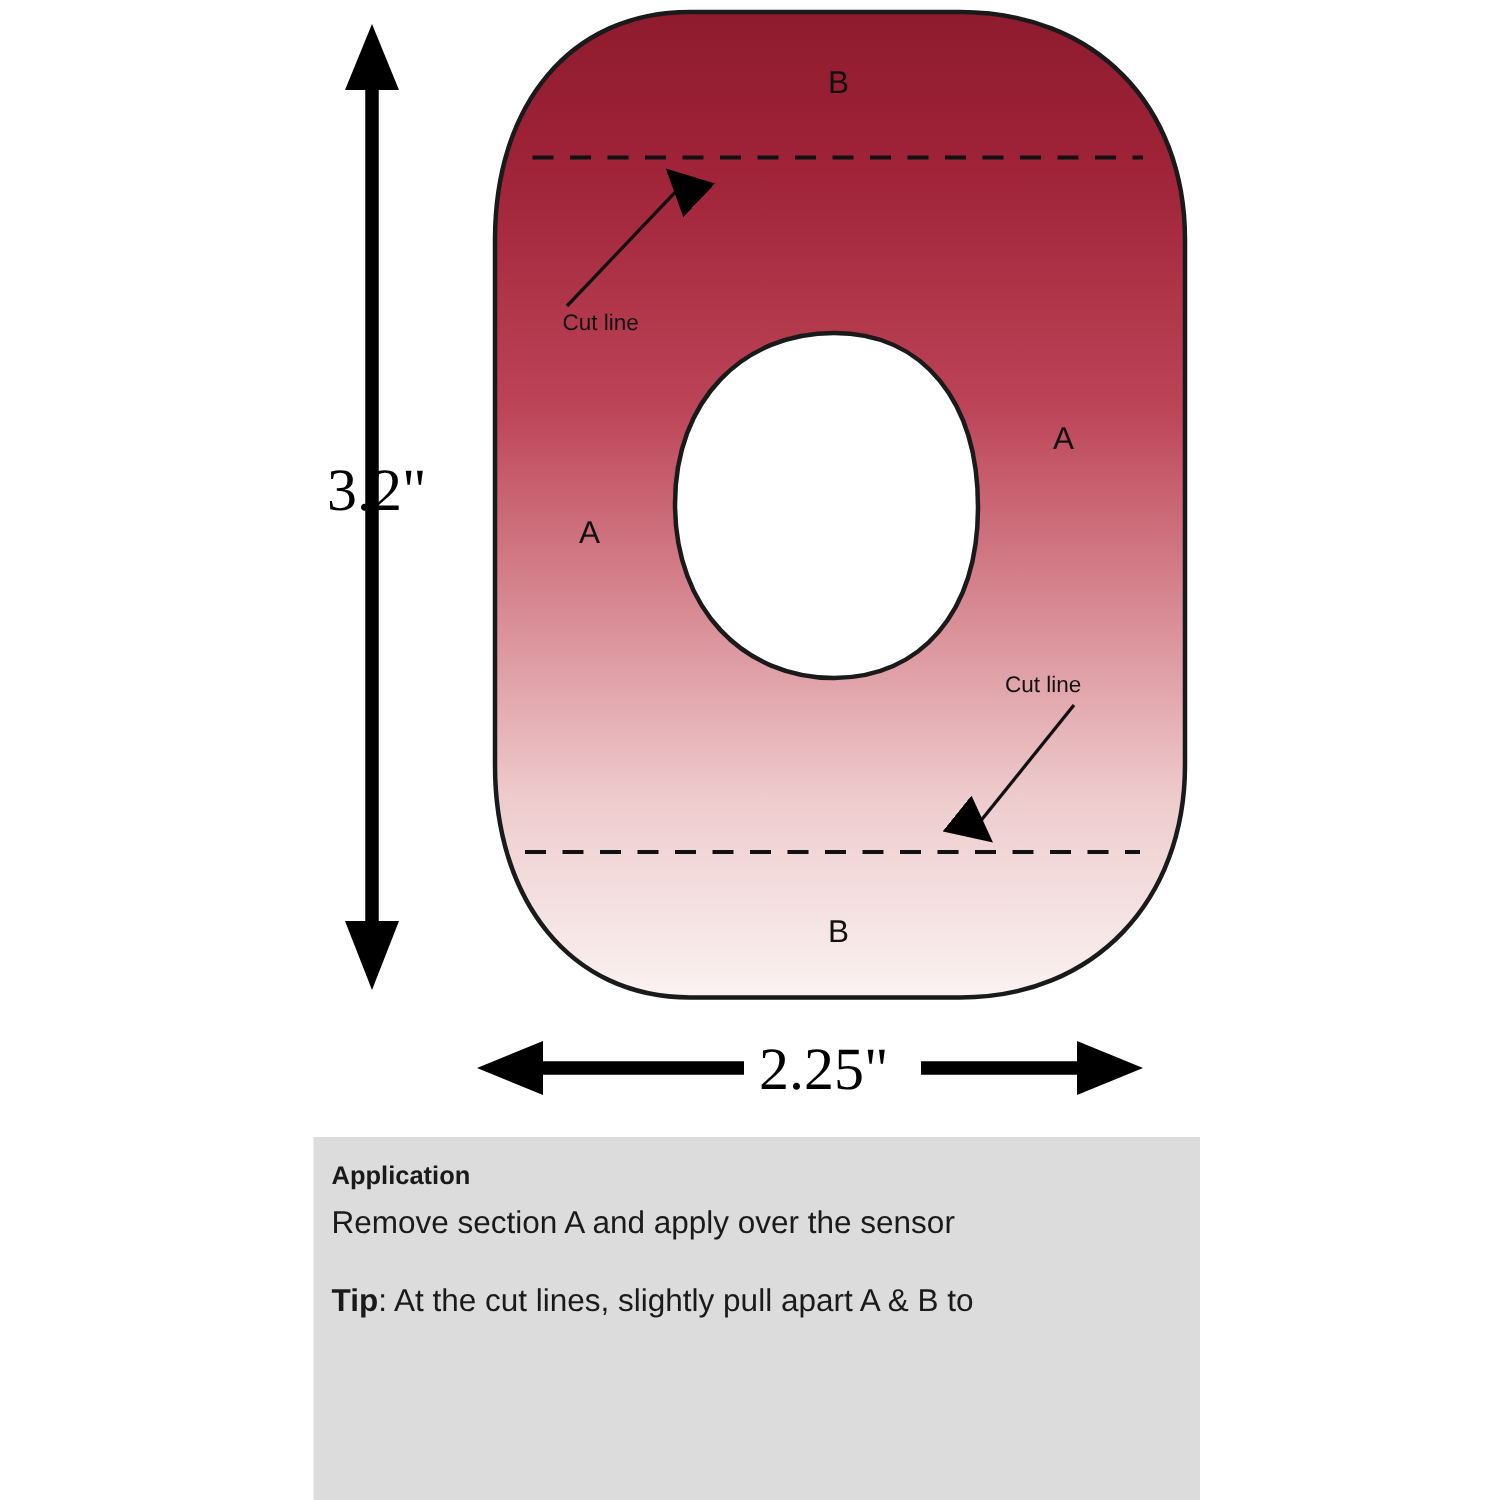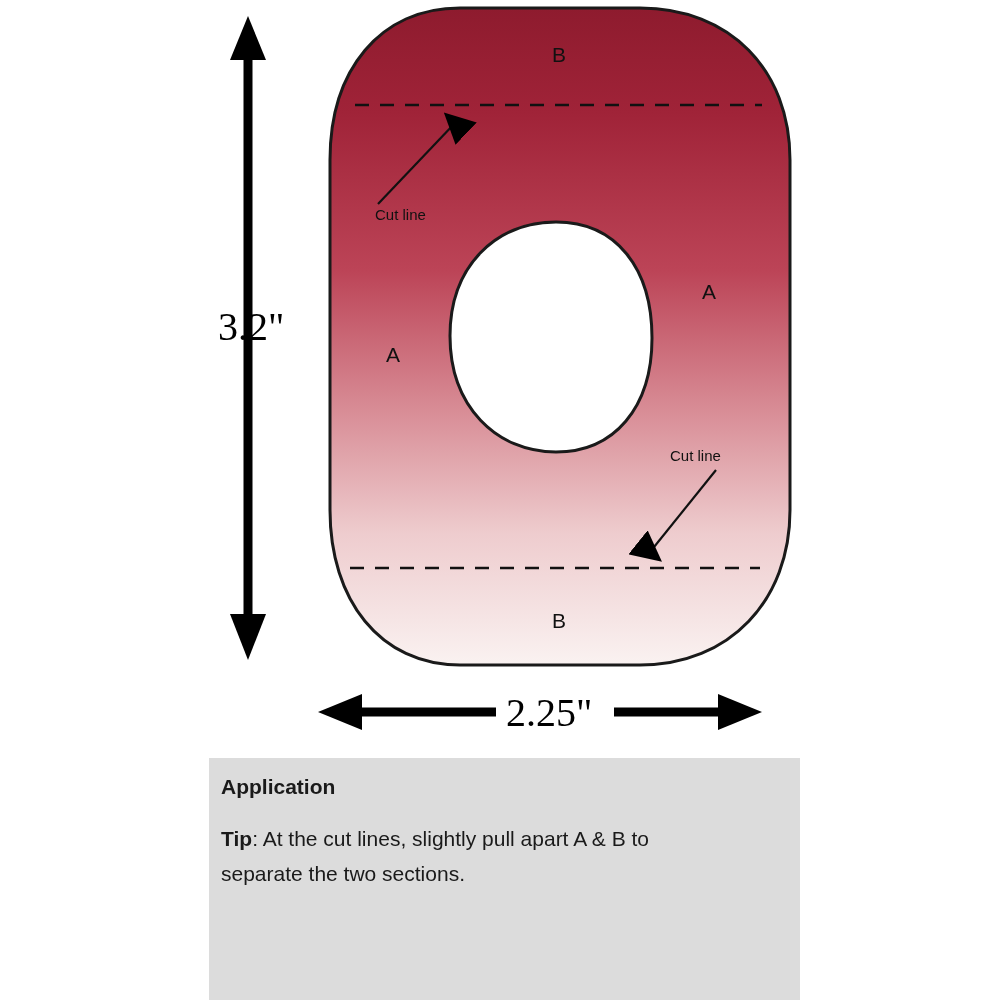--- a/index.html
+++ b/index.html
@@ -41,21 +41,21 @@
     position: absolute;
     left: 209px;
     top: 758px;
     width: 591px;
     height: 242px;
     background: #dcdcdc;
     box-sizing: border-box;
     padding: 14px 0 0 12px;
   }
   .app-title {
-    font-size: 21px;
+    font-size: 17px;
     font-weight: bold;
     color: #1a1a1a;
     line-height: 1.45;
     margin: 0 0 2px 0;
   }
   .app-line {
     font-size: 21px;
     color: #1a1a1a;
     line-height: 1.63;
     margin: 0;
@@ -132,16 +132,16 @@
     <text class="svg-label section-label" x="386" y="362">A</text>
     <text class="svg-label section-label" x="702" y="299">A</text>
 
     <text class="svg-label cut-label" x="375" y="220">Cut line</text>
     <text class="svg-label cut-label" x="670" y="461">Cut line</text>
   </svg>
 </div>
 
 <div id="application-box">
   <p class="app-title">Application</p>
+  <p class="app-line">Remove section A and apply over the sensor</p>
   <div class="app-gap"></div>
   <p class="app-line"><span class="tip-strong">Tip</span><span>: At the cut lines, slightly pull apart A &amp; B to</span></p>
-  <p class="app-line">separate the two sections.</p>
 </div>
 
 </body></html>

